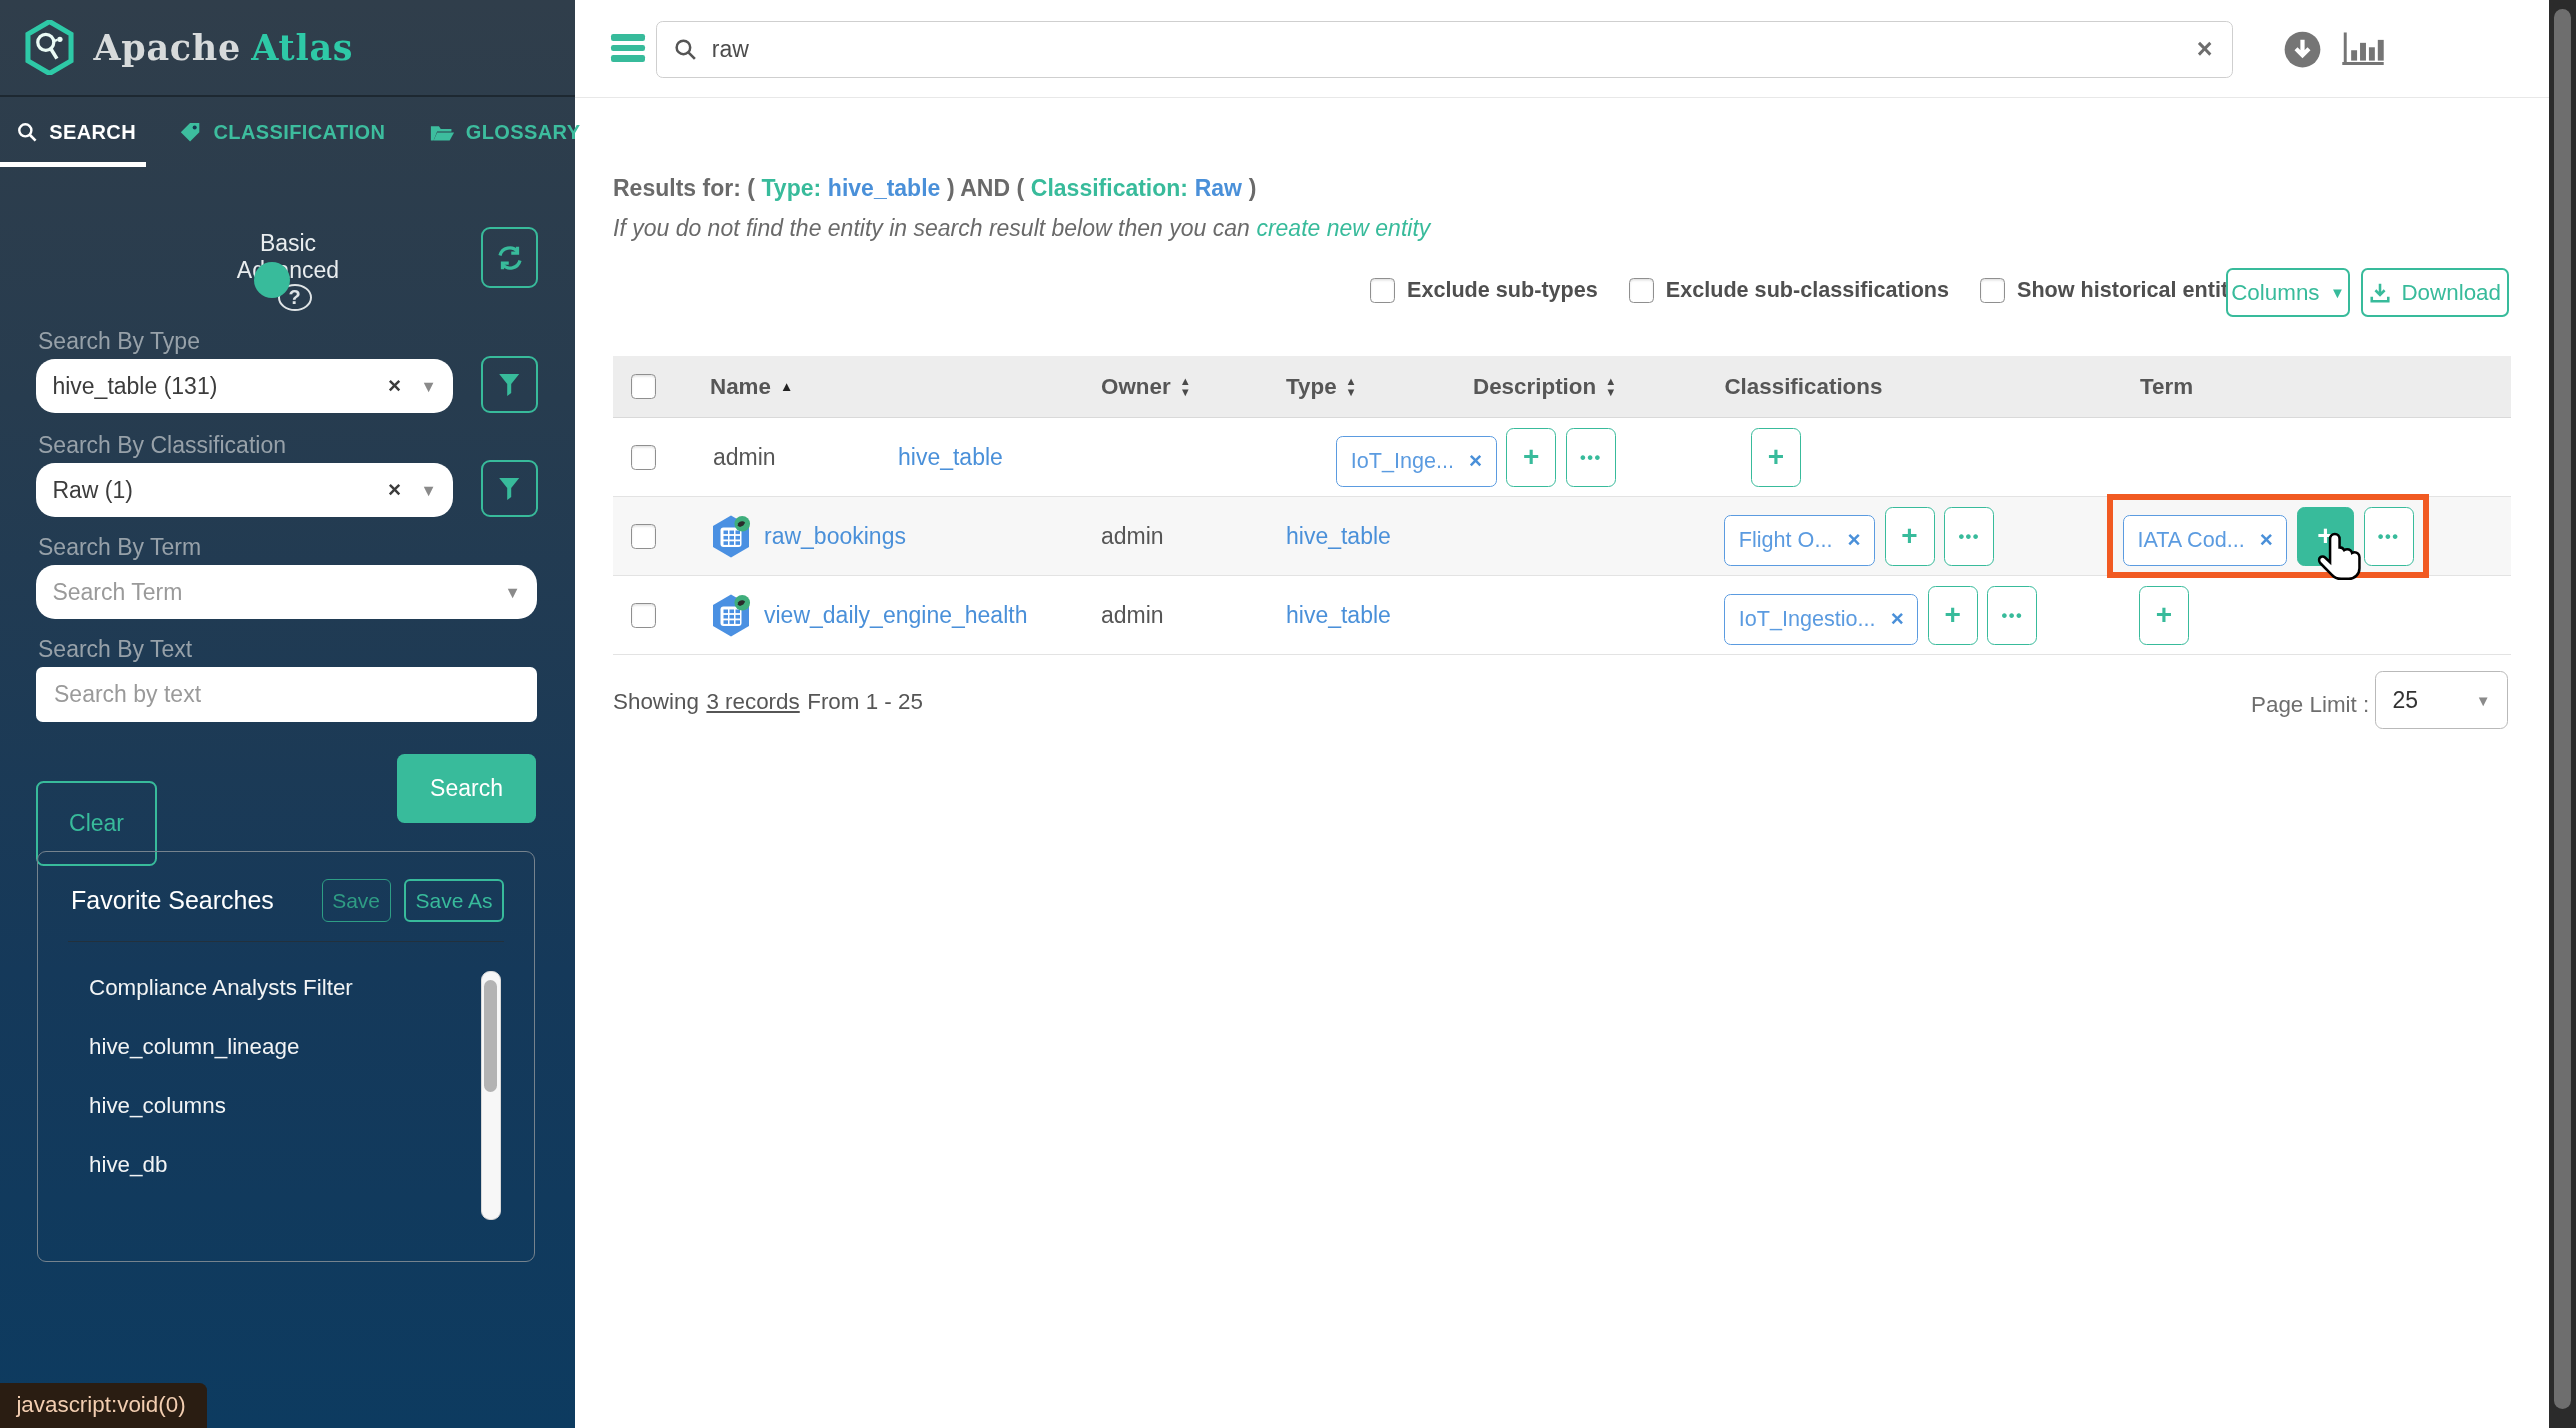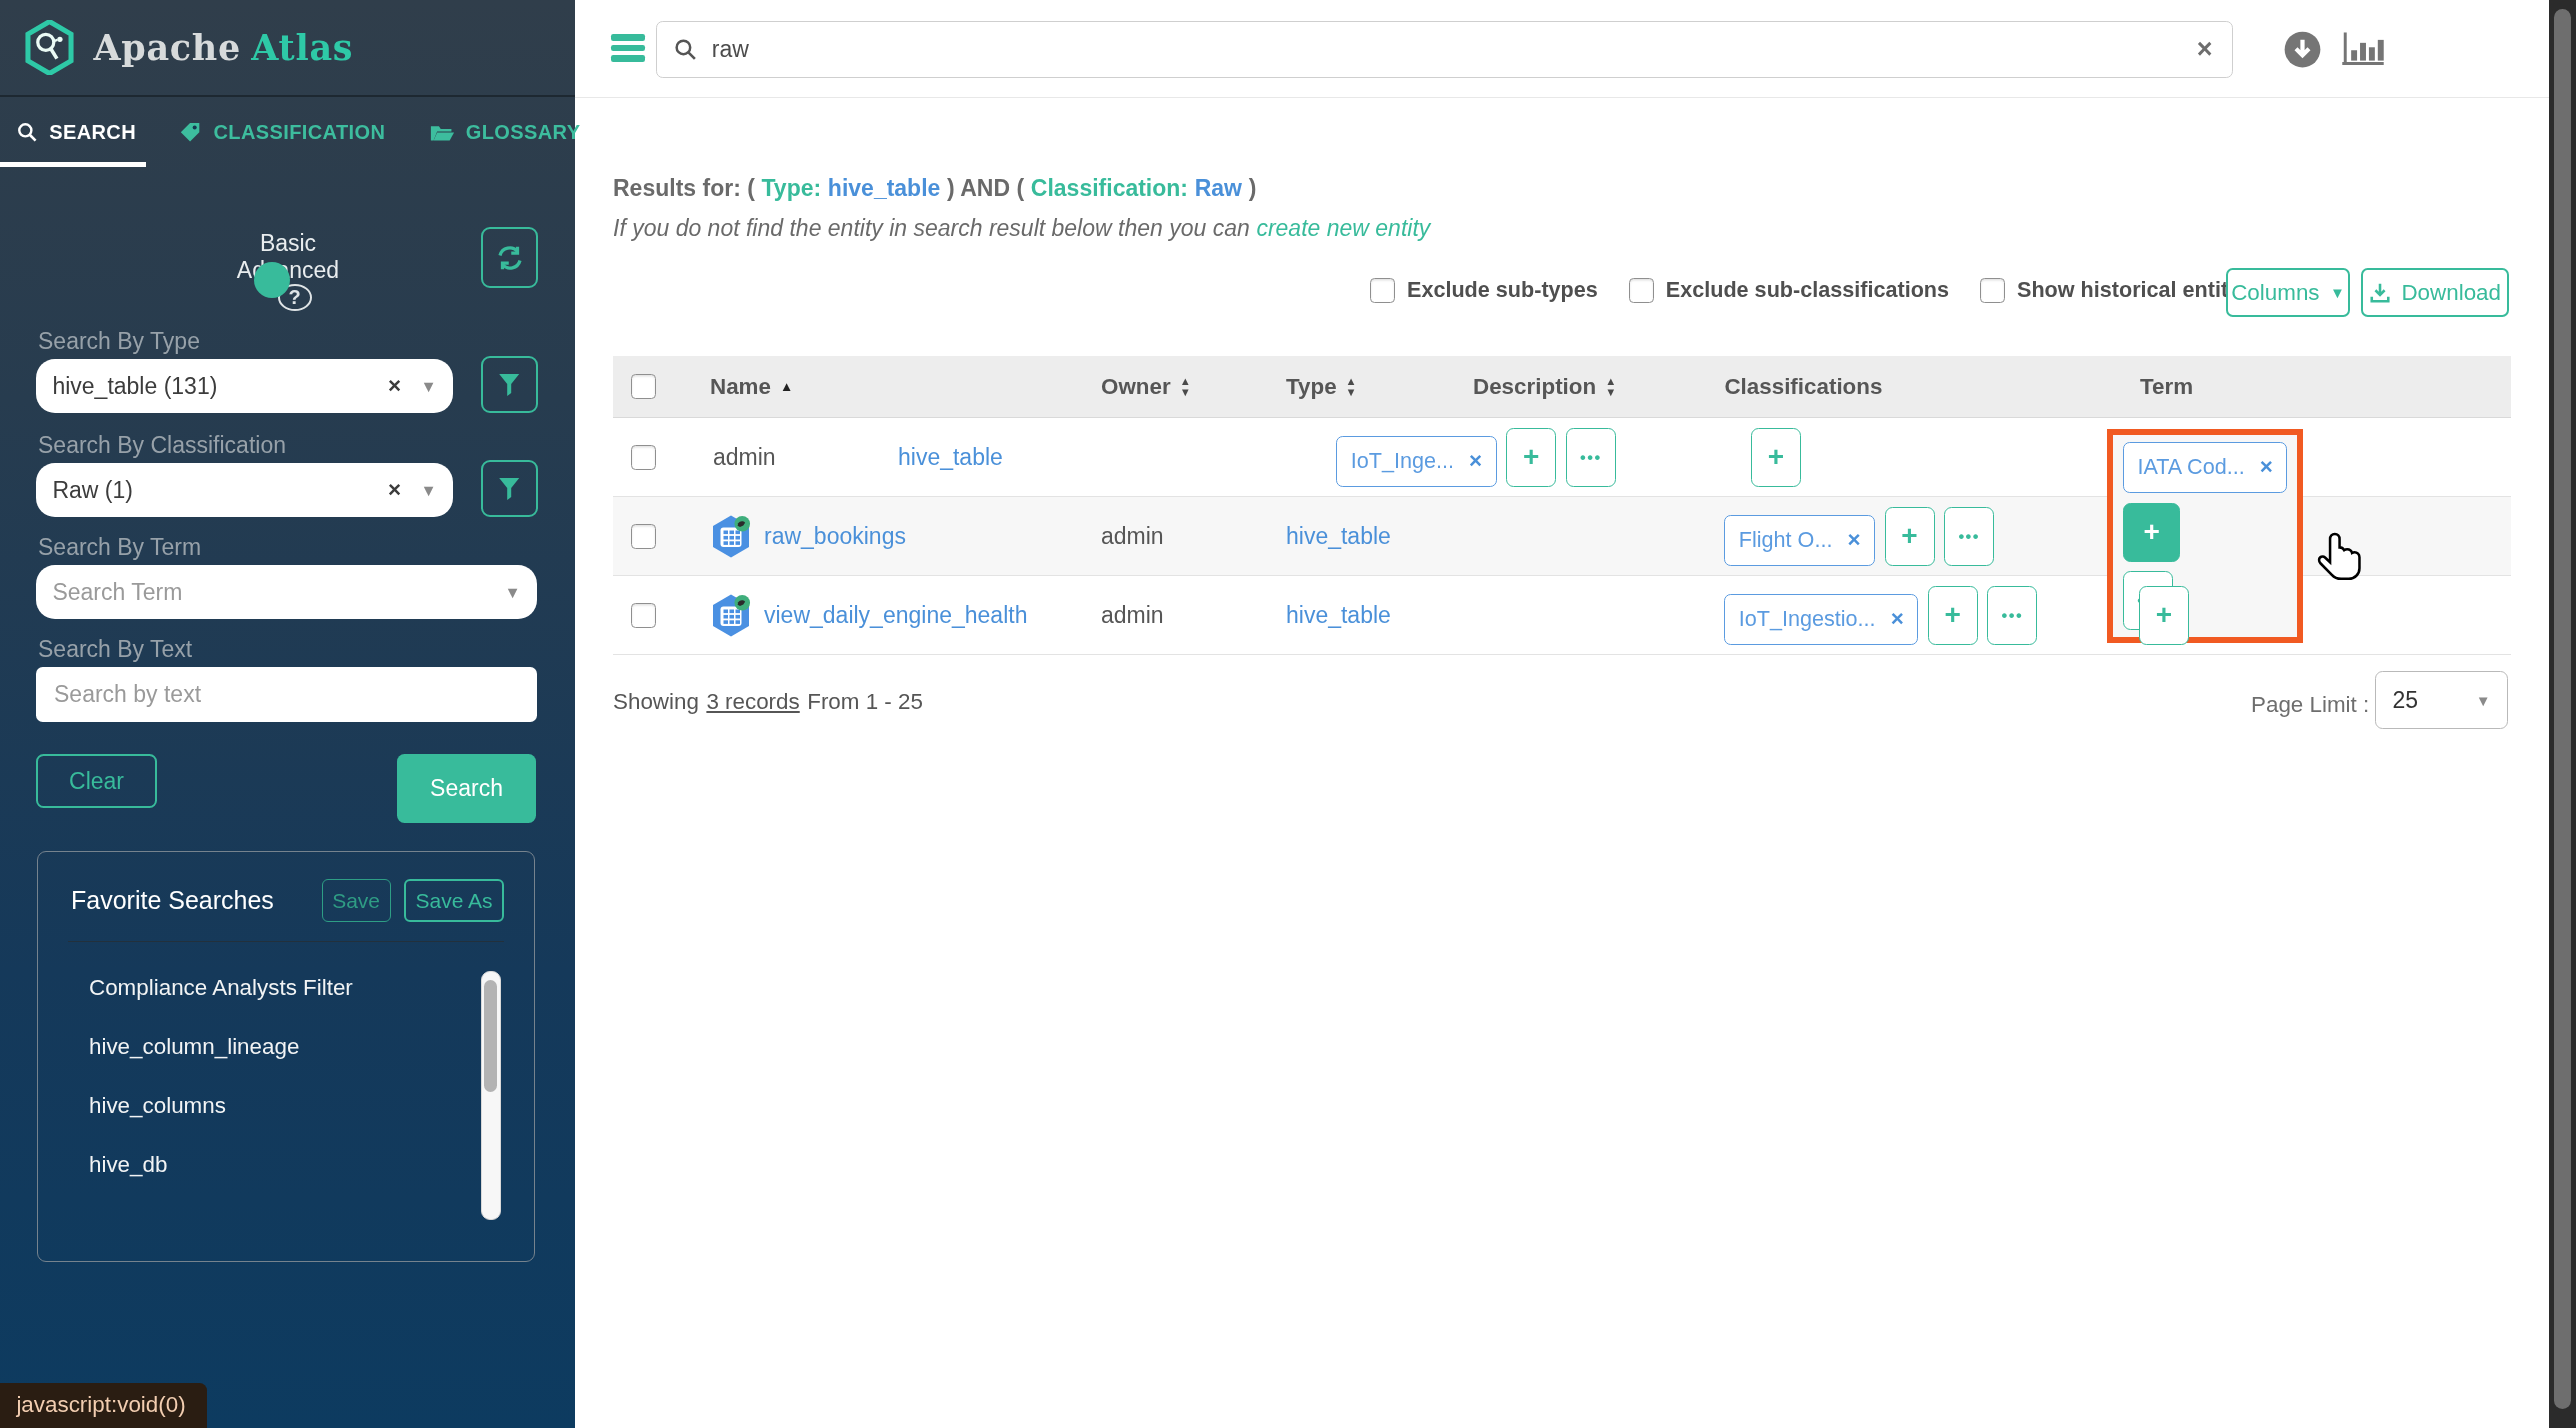--- a/index.html
+++ b/index.html
@@ -35,21 +35,21 @@
   .sel{position:absolute;left:36px;width:417px;height:54px;background:#fff;border-radius:19px;
     display:flex;align-items:center;box-sizing:border-box;padding:0 16.4px;cursor:pointer;}
   .sel .val{color:#3c3c3c;font-size:23px;flex:1;}
   .sel .ph{color:#9a9a9a;font-size:23px;flex:1;}
   .sel .x{color:#3c3c3c;font-weight:bold;font-size:22.4px;margin-right:19.4px;cursor:pointer;}
   .sel .caret{color:#8a8a8a;font-size:16.4px;}
   .sel.wide{width:501px;}
   .txt-input{position:absolute;left:36px;width:501px;height:55px;background:#fff;border:none;border-radius:6.7px;
     box-sizing:border-box;padding:0 18px;font-size:23px;color:#3c3c3c;font-family:"Liberation Sans",sans-serif;}
   .txt-input::placeholder{color:#9a9a9a;}
-  .btn-clear{position:absolute;left:36px;top:754px;width:121px;height:54px;background:transparent;
+  .btn-clear{position:absolute;left:36px;top:781px;width:121px;height:85px;background:transparent;
     border:2.2px solid #38bb9b;border-radius:7.5px;color:#38bb9b;font-size:23px;cursor:pointer;font-family:inherit;}
   .btn-search{position:absolute;left:397px;top:754px;width:139px;height:69px;background:#38bb9b;border:none;
     border-radius:7.5px;color:#fff;font-size:23px;cursor:pointer;font-family:inherit;}
 
   .favorites{position:absolute;left:37px;top:851px;width:498px;height:411px;border:1.5px solid#76838e;
     border-radius:9px;box-sizing:border-box;}
   .fav-head{display:flex;align-items:center;padding:27px 30px 0 33px;}
   .fav-title{color:#fff;font-size:25px;flex:1;}
   .fav-btn{background:transparent;border-radius:6px;font-size:21px;cursor:pointer;height:43px;font-family:inherit;}
   .fav-save{border:1.5px solid #2e9e85;color:#2f9c84;width:69px;margin-right:13.4px;}
@@ -116,21 +116,21 @@
   .sort-asc{color:#222;font-size:13.4px;}
   .sortboth{display:flex;flex-direction:column;line-height:10.4px;font-size:11.2px;color:#4a4a4a;}
   .blue{color:#4a90d9;text-decoration:none;cursor:pointer;}
   .chip{display:inline-flex;align-items:center;gap:15px;border:1.5px solid #5b9be0;border-radius:6.7px;height:49px;
     padding:0 13.4px;color:#5b9be0;font-size:21.6px;background:#fff;cursor:pointer;white-space:nowrap;}
   .chip .x{font-weight:bold;font-size:22.4px;color:#4a90d9;}
   .sq-btn{width:48px;height:57px;border:1.5px solid #38bb9b;border-radius:7.5px;background:#fff;color:#38bb9b;
     display:inline-flex;align-items:center;justify-content:center;font-size:28px;font-weight:bold;cursor:pointer;}
   .sq-btn.dots{font-size:16.4px;letter-spacing:1.5px;font-weight:bold;}
   .sq-btn.filled{background:#38bb9b;color:#fff;width:55px;}
-  .hl{display:inline-flex;align-items:flex-start;gap:9.7px;border:6px solid #f15a22;padding:6.7px 9.7px;background:#f7f7f7;flex-direction:column;}
+  .hl{display:inline-flex;align-items:flex-end;gap:9.7px;border:6px solid #f15a22;padding:6.7px 9.7px;background:#f7f7f7;}
 
   
   .showing{position:absolute;left:613px;top:689px;font-size:22.4px;color:#565656;}
   .showing .u{text-decoration:underline;margin:0 7.5px;}
   .pl-label{position:absolute;left:2251px;top:692px;font-size:22.4px;color:#6e6e6e;}
   .pl-select{position:absolute;left:2375px;top:671px;width:133px;height:58px;border:1.5px solid #b9b9b9;border-radius:7.5px;
     display:flex;align-items:center;box-sizing:border-box;padding:0 16.4px;cursor:pointer;background:#fff;}
   .pl-select .v{flex:1;color:#333;font-size:23px;}
   .pl-select .caret{color:#8a8a8a;font-size:15px;}
 

